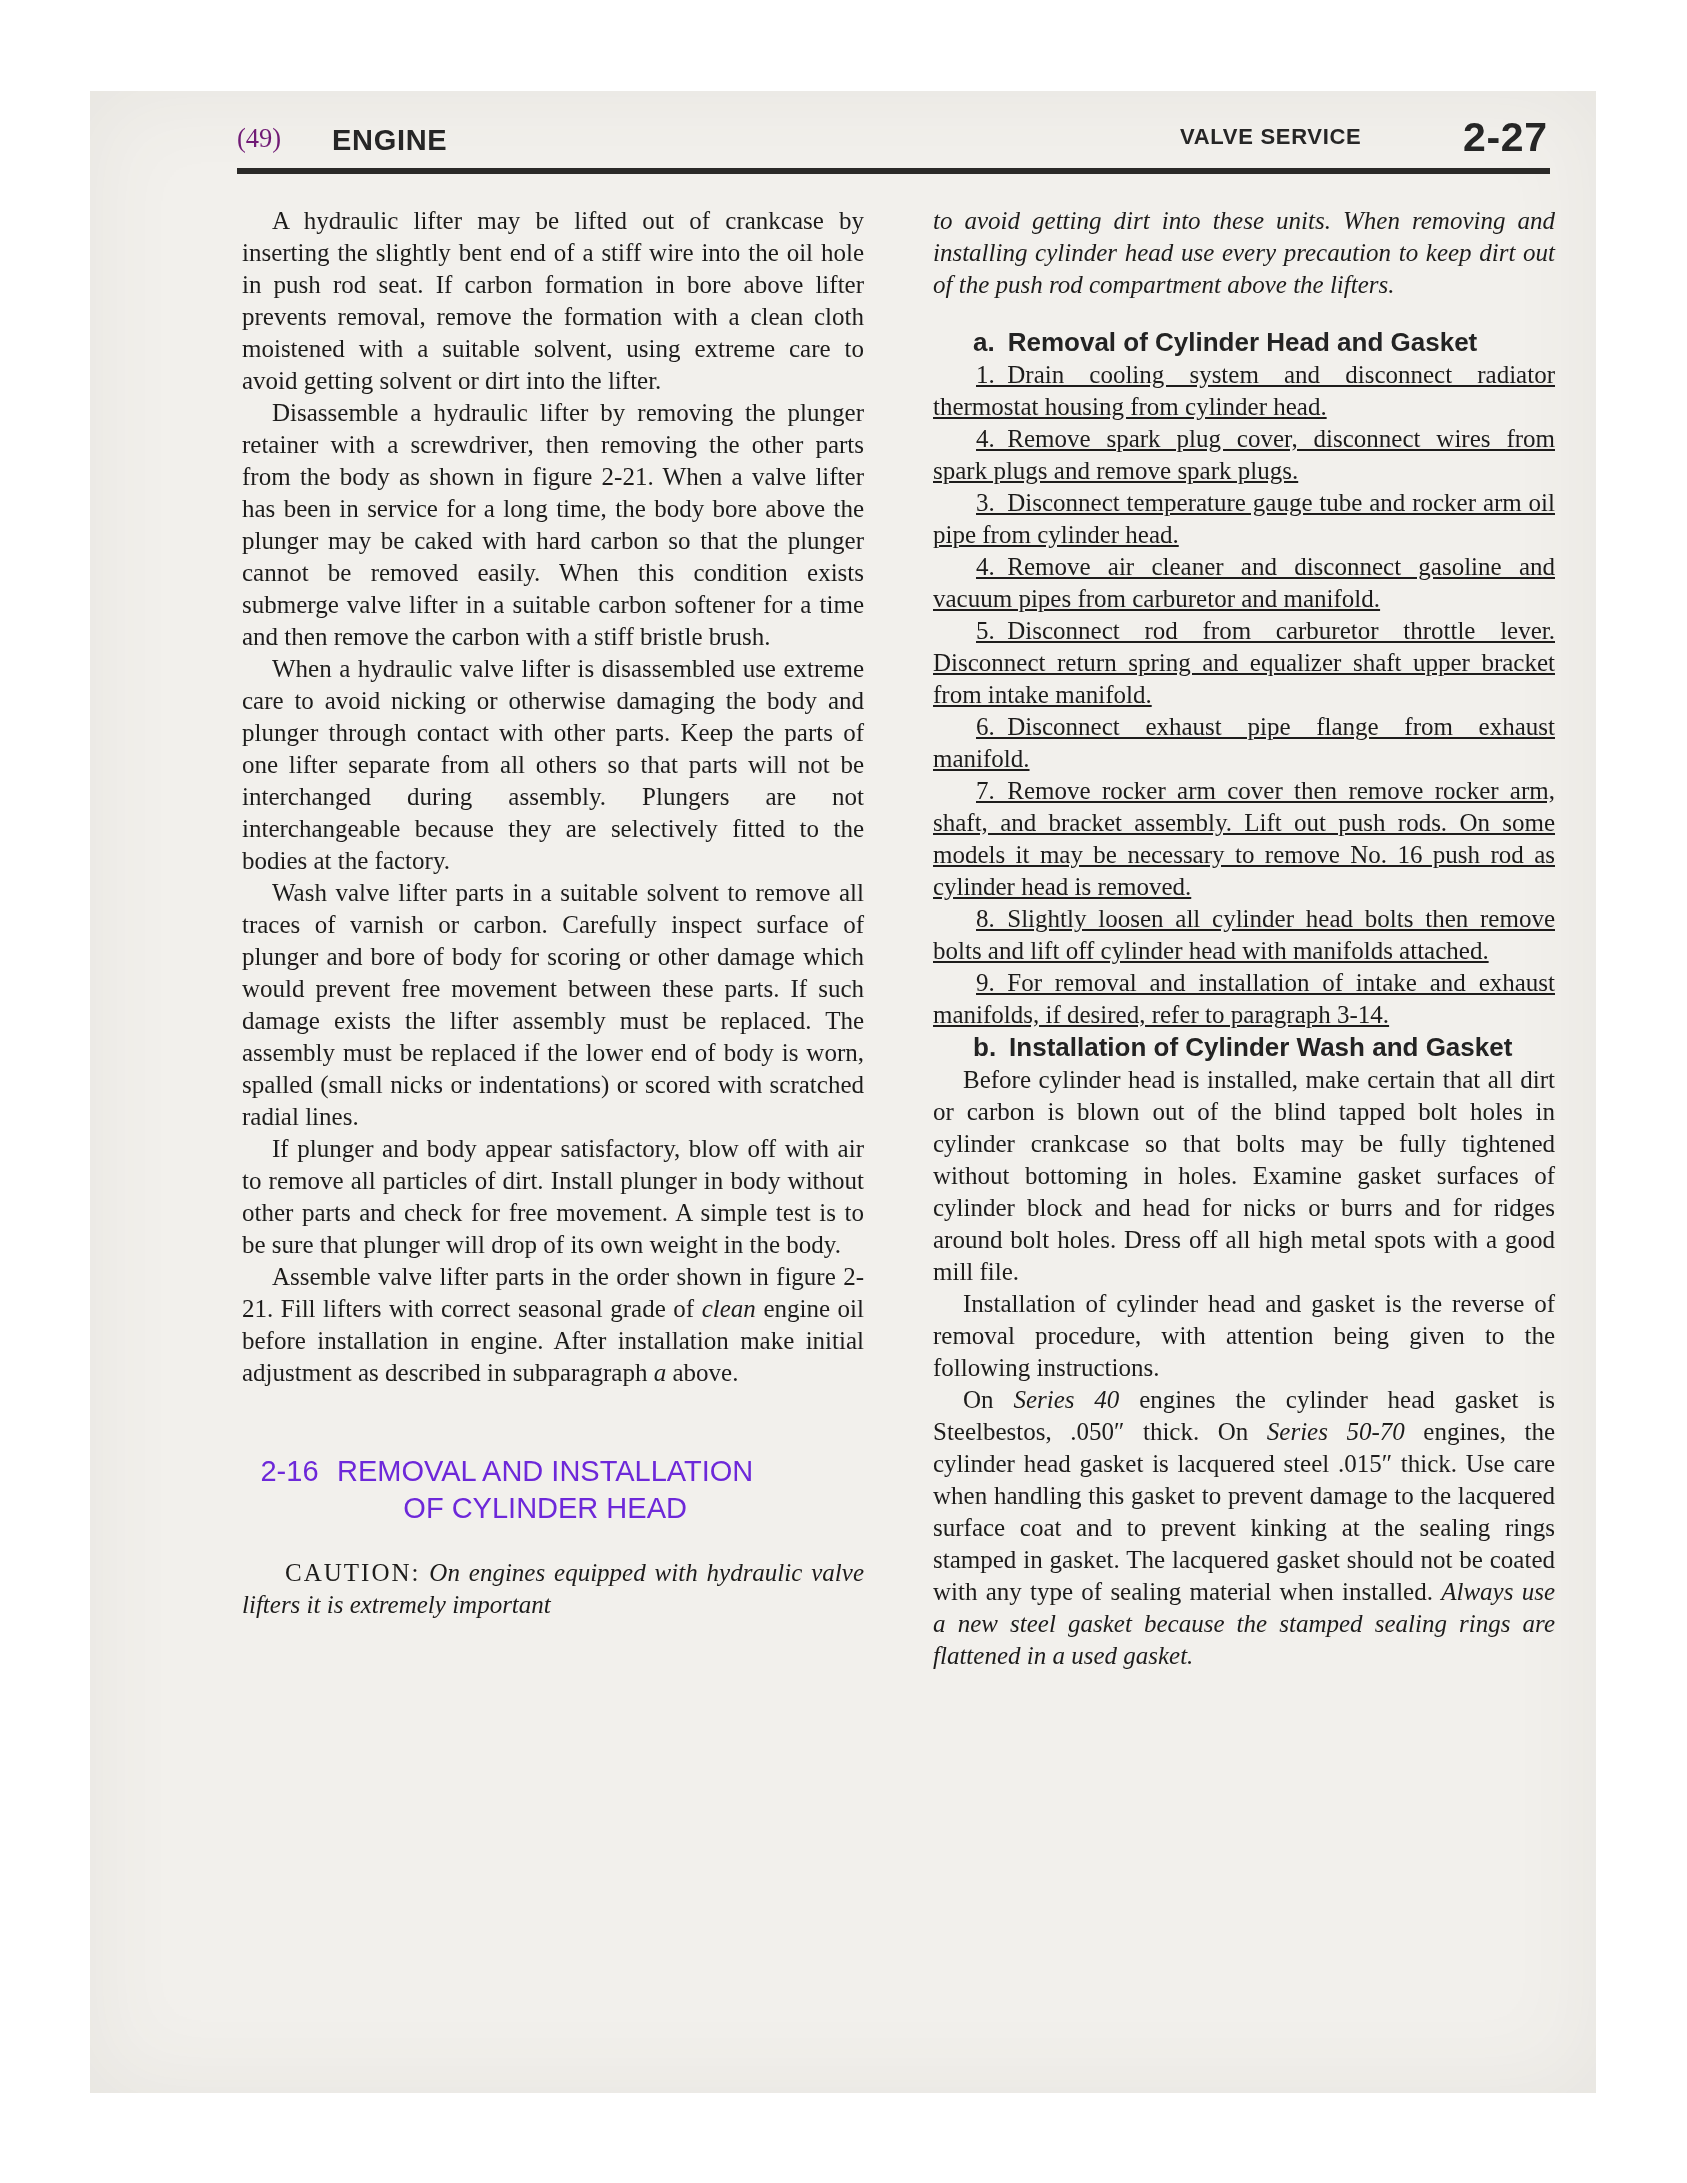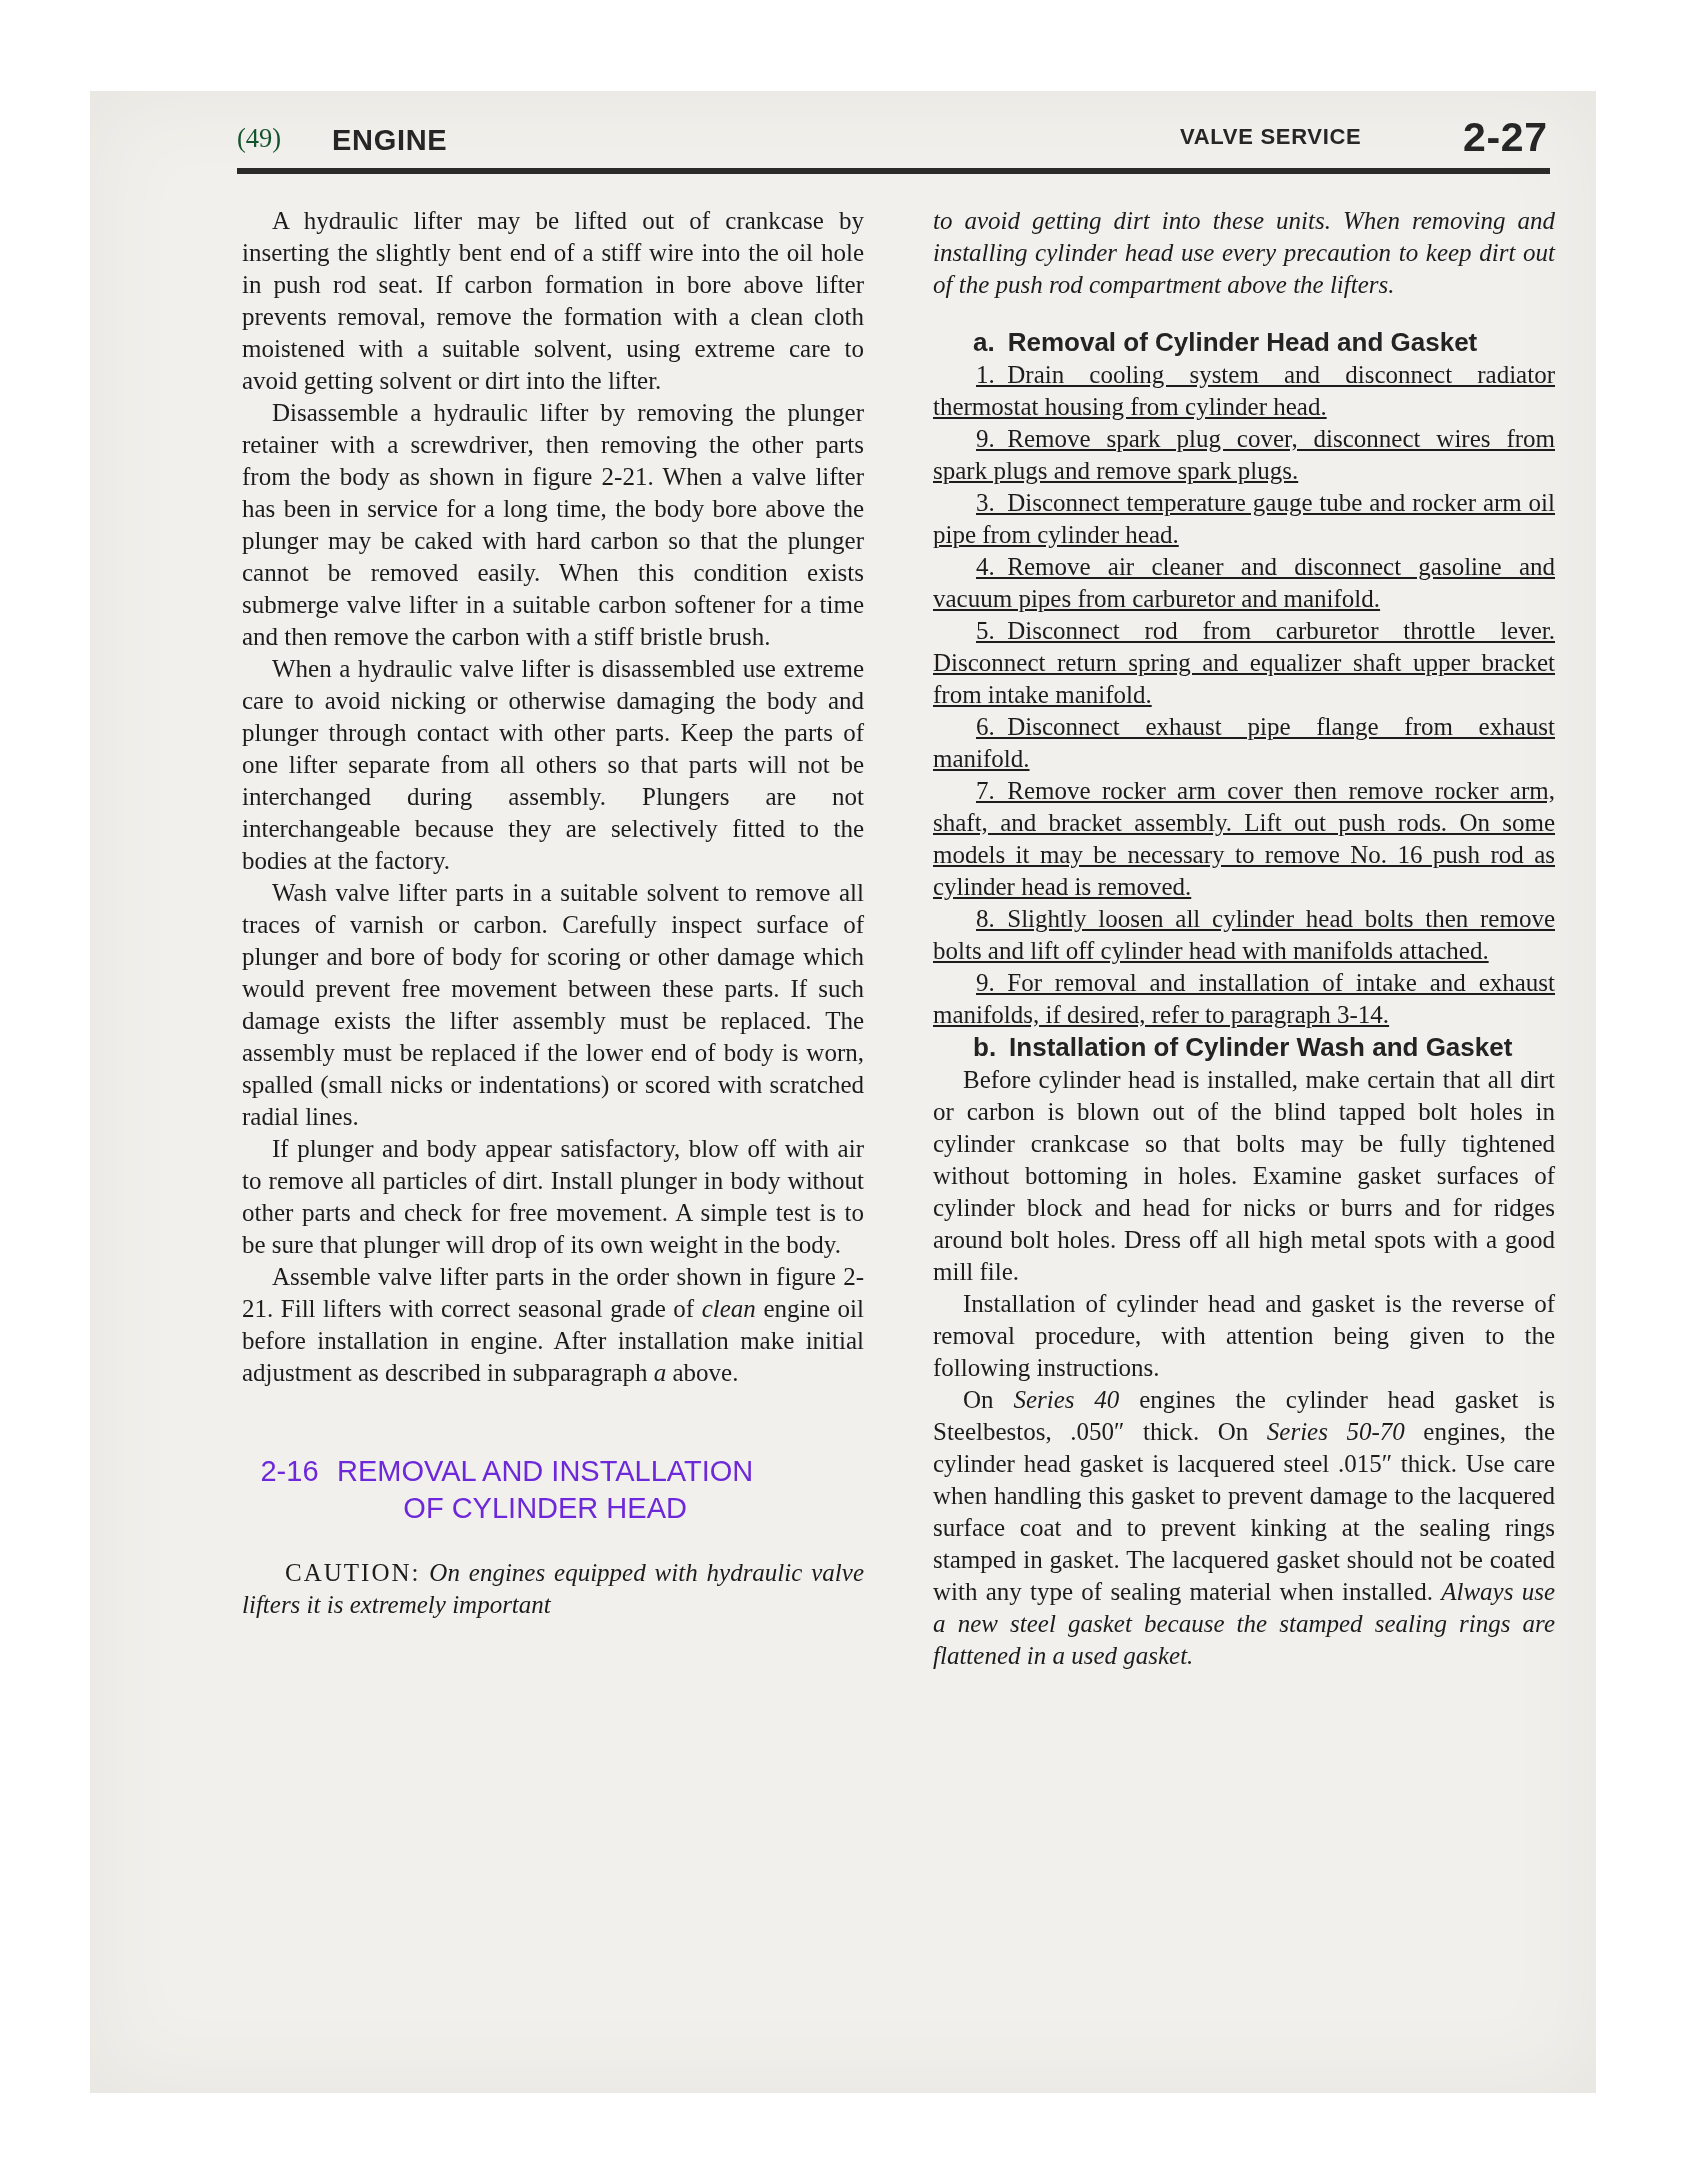--- a/index.html
+++ b/index.html
@@ -19,21 +19,21 @@
     background: #f2f0ec;
     box-shadow: inset 0 0 93px rgba(90,85,75,0.07);
   }
   
   .hdr-pageref {
     position: absolute;
     left: 147px;
     top: 32px;
     font-family: "Liberation Serif", serif;
     font-size: 26.5px;
-    color: #14532d;
+    color: #701a75;
   }
   .hdr-left-title {
     position: absolute;
     left: 242px;
     top: 33px;
     font-family: "Liberation Sans", sans-serif;
     font-weight: bold;
     font-size: 29px;
     letter-spacing: 0.7px;
     color: #262626;
@@ -151,21 +151,21 @@
 
     <p class="caution-para"><span class="caution-label">CAUTION:</span><span class="italic"> On engines equipped with hydraulic valve lifters it is extremely important</span></p>
   </div>
 
   <div class="col col-right">
     <p class="no-indent italic">to avoid getting dirt into these units. When removing and installing cylinder head use every precaution to keep dirt out of the push rod compartment above the lifters.</p>
 
     <p class="subsection-heading first">a. Removal of Cylinder Head and Gasket</p>
 
     <p class="step-para">1. Drain cooling system and disconnect radiator thermostat housing from cylinder head.</p>
-    <p class="step-para">9. Remove spark plug cover, disconnect wires from spark plugs and remove spark plugs.</p>
+    <p class="step-para">4. Remove spark plug cover, disconnect wires from spark plugs and remove spark plugs.</p>
     <p class="step-para">3. Disconnect temperature gauge tube and rocker arm oil pipe from cylinder head.</p>
     <p class="step-para">4. Remove air cleaner and disconnect gasoline and vacuum pipes from carburetor and manifold.</p>
     <p class="step-para">5. Disconnect rod from carburetor throttle lever. Disconnect return spring and equalizer shaft upper bracket from intake manifold.</p>
     <p class="step-para">6. Disconnect exhaust pipe flange from exhaust manifold.</p>
     <p class="step-para">7. Remove rocker arm cover then remove rocker arm, shaft, and bracket assembly. Lift out push rods. On some models it may be necessary to remove No. 16 push rod as cylinder head is removed.</p>
     <p class="step-para">8. Slightly loosen all cylinder head bolts then remove bolts and lift off cylinder head with manifolds attached.</p>
     <p class="step-para">9. For removal and installation of intake and exhaust manifolds, if desired, refer to paragraph 3-14.</p>
 
     <p class="subsection-heading">b. Installation of Cylinder Wash and Gasket</p>
 

